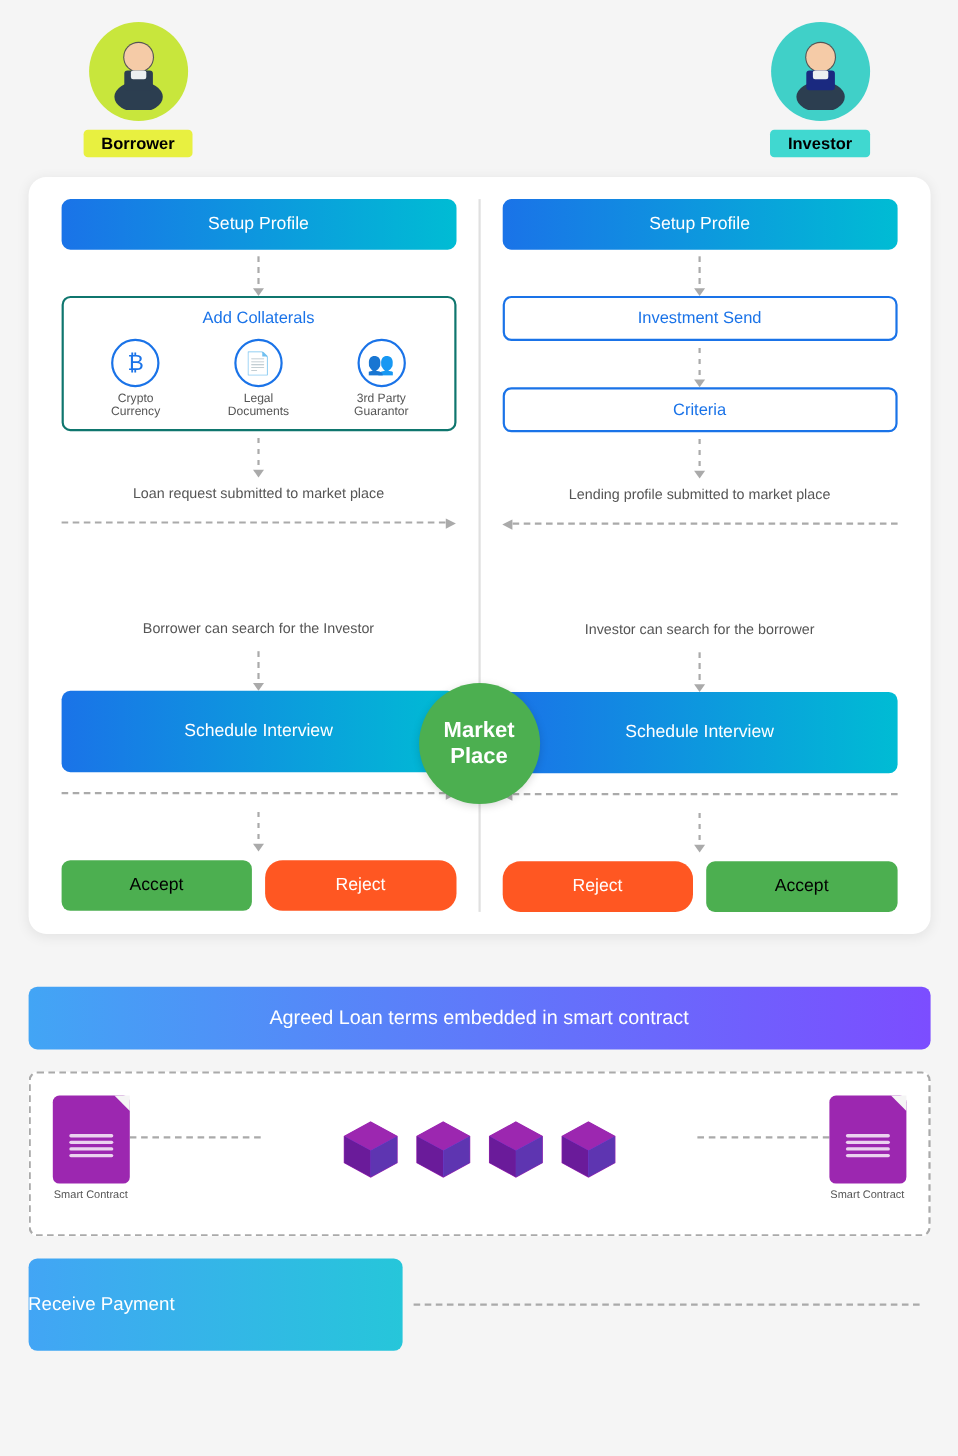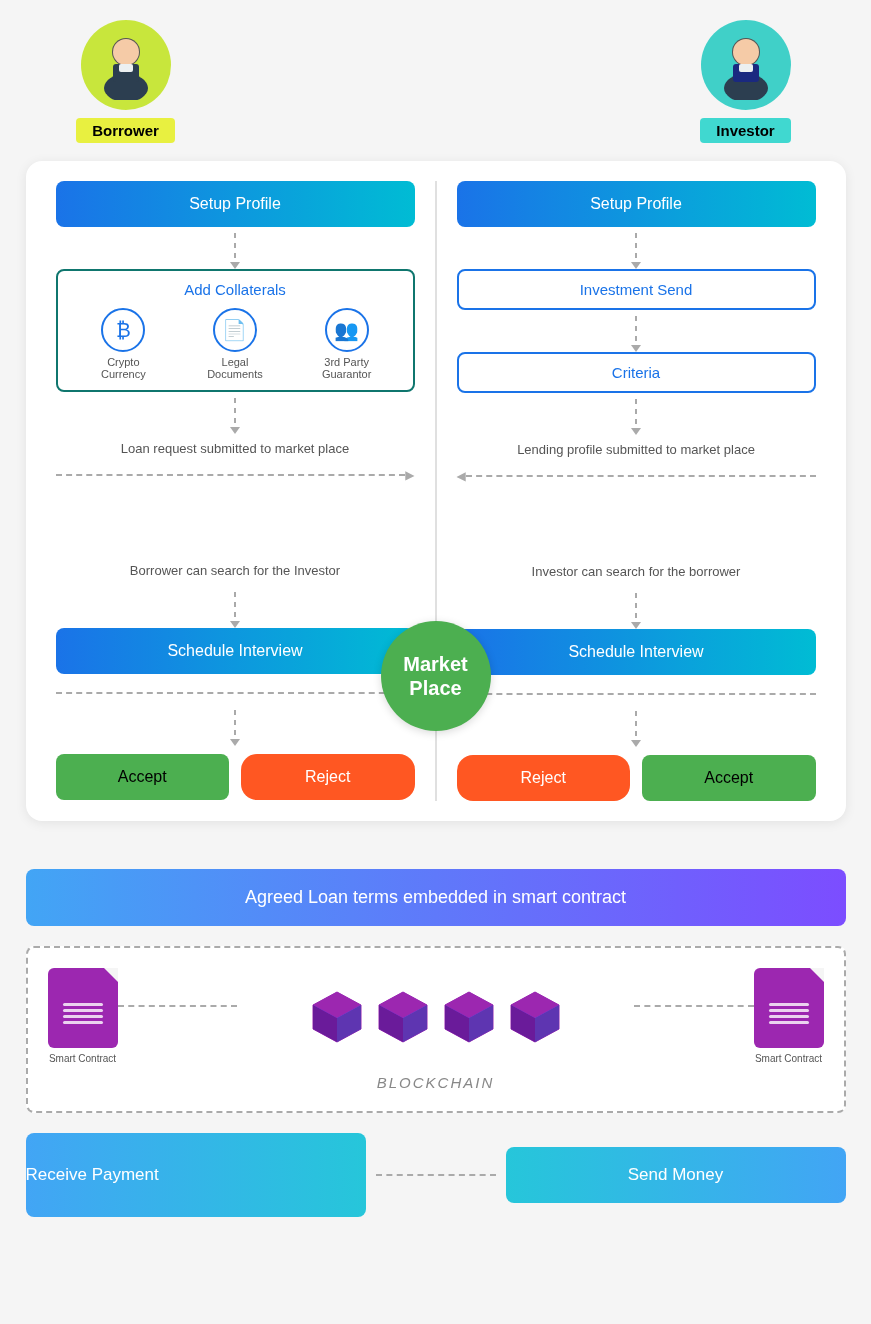--- a/index.html
+++ b/index.html
@@ -105,21 +105,21 @@
       cursor: pointer;
       width: 100%;
       text-align: center;
       font-weight: 500;
     }
     .btn-schedule {
       background: linear-gradient(90deg, #1a73e8 0%, #00bcd4 100%);
       color: white;
       border: none;
       border-radius: 8px;
-      padding: 14px 20px;
+      padding: 28px 20px;
       font-size: 16px;
       cursor: pointer;
       width: 100%;
       text-align: center;
       font-weight: 500;
     }
     .btn-accept {
       background: #4caf50;
       color: #000000;
       border: none;
@@ -557,22 +557,20 @@
             <div class="doc-line"></div>
             <div class="doc-line"></div>
             <div class="doc-line"></div>
             <div class="doc-line"></div>
           </div>
         </div>
         <div class="doc-label">Smart Contract</div>
       </div>
     </div>
 
-    <div class="blockchain-label">BLOCKCHAIN</div>
   </div>
 
   <div class="payment-row">
     <button class="btn-receive">Receive Payment</button>
     <div class="payment-dashed"></div>
-    <button class="btn-send">Send Money</button>
   </div>
 
 </div>
 
 </body></html>

